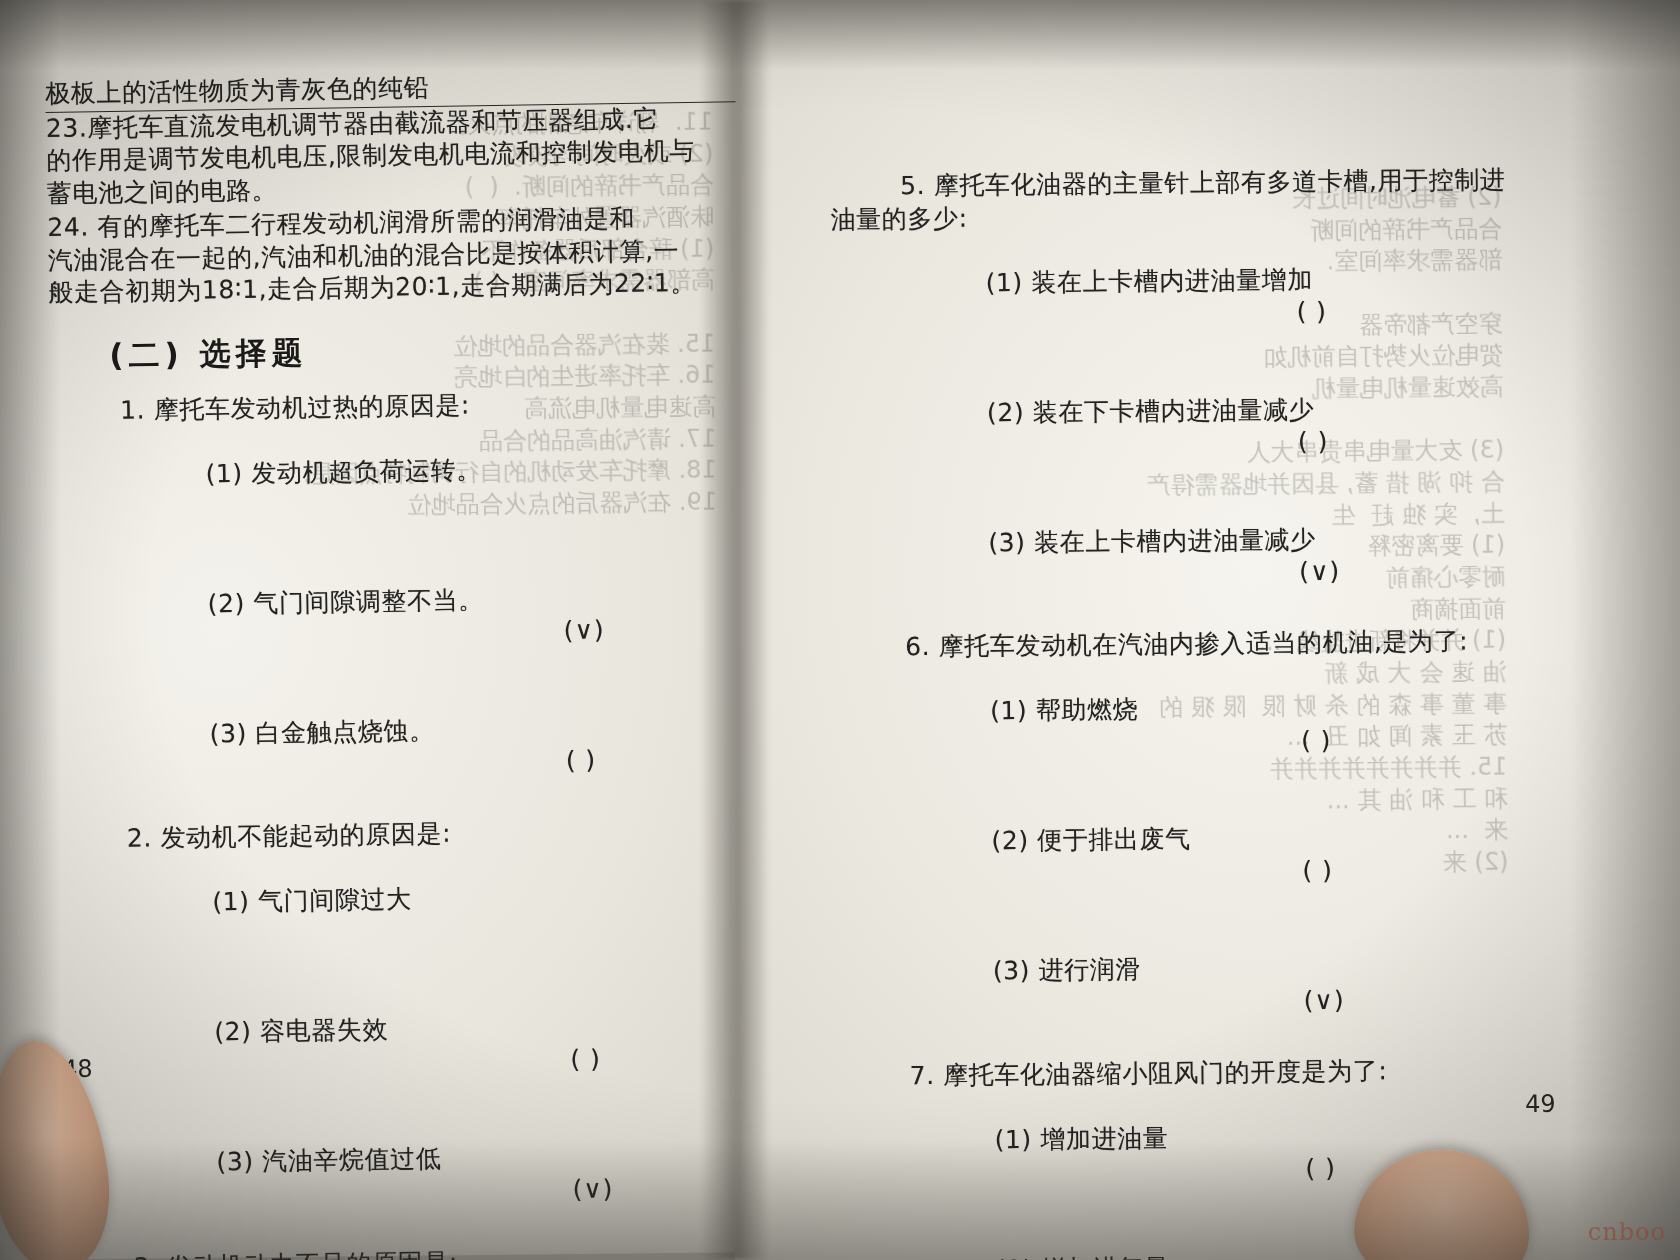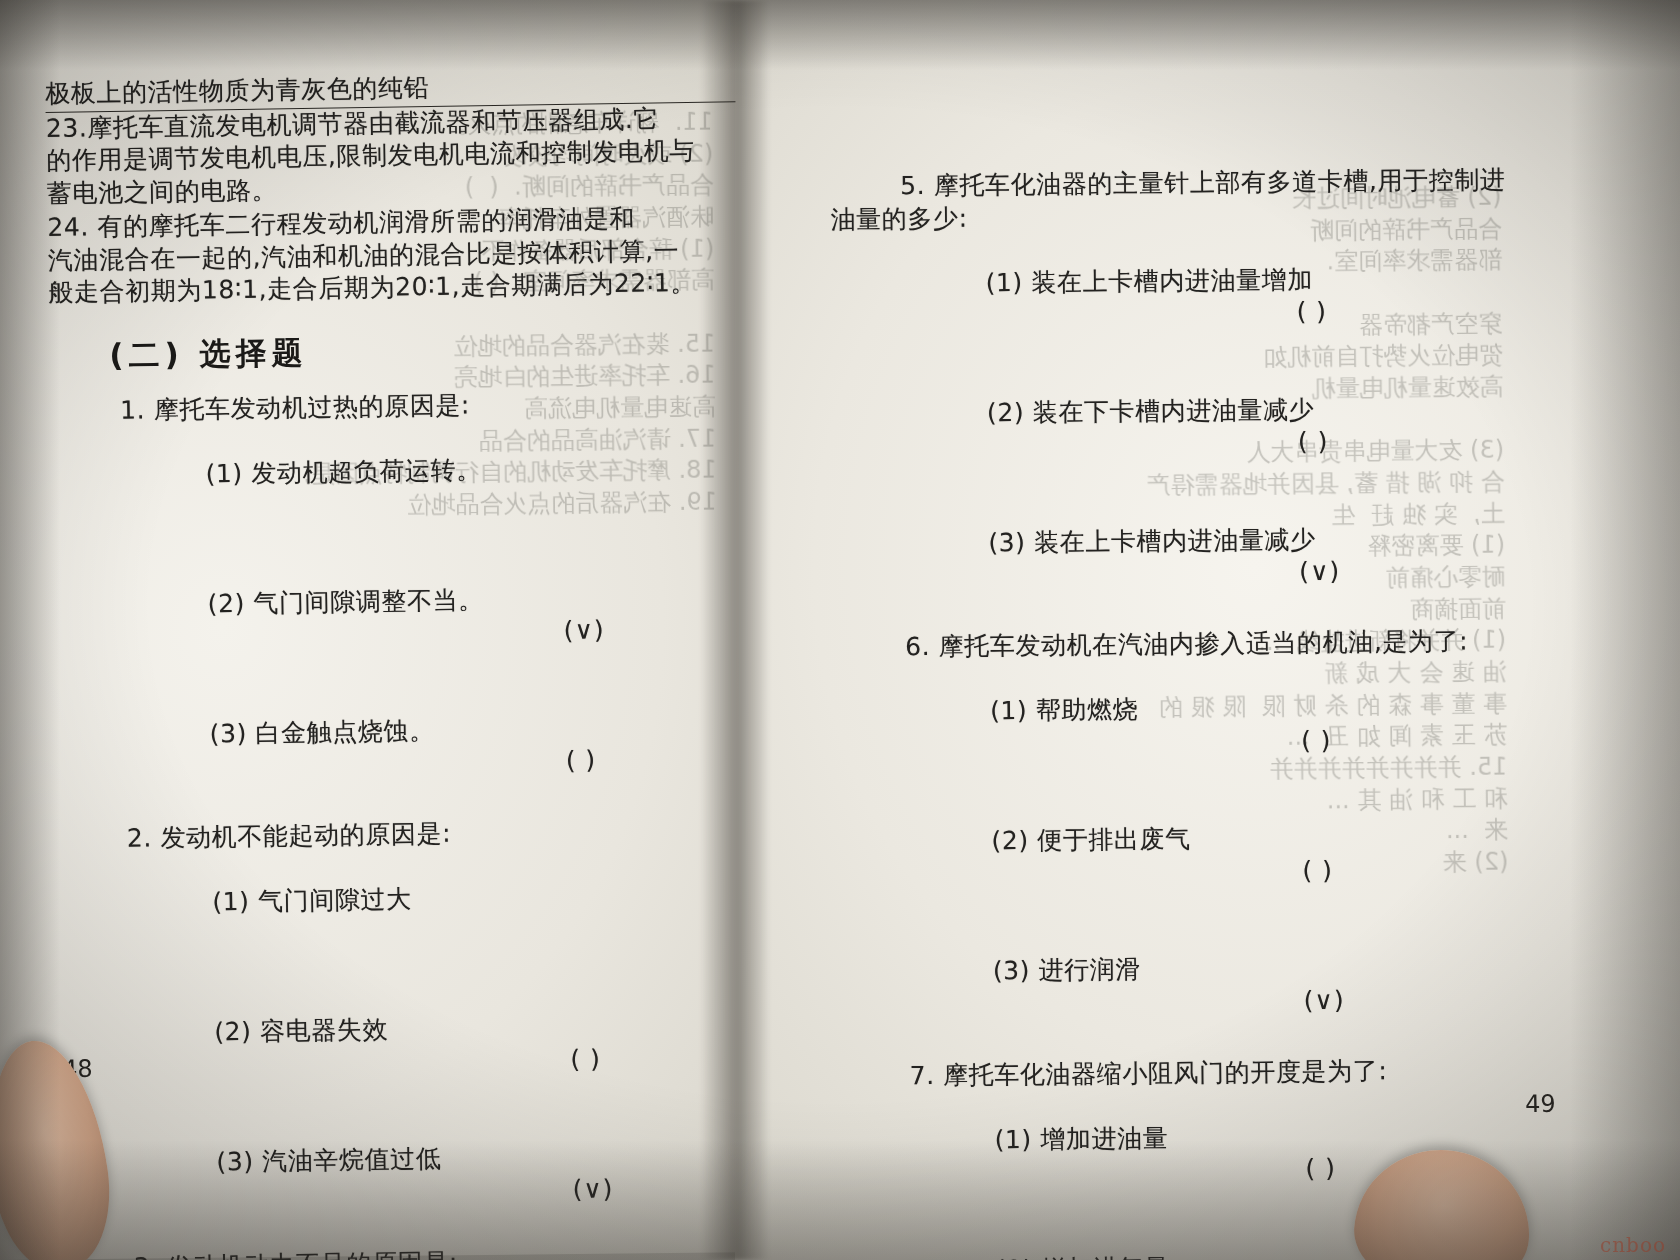--- a/index.html
+++ b/index.html
@@ -149,22 +149,22 @@
     white-space: pre;
     transform: scaleX(-1) rotate(0.6deg);
     pointer-events: none;
     filter: blur(0.4px);
   }
   .ghost-left { left: 55px; top: 110px; width: 660px; }
   .ghost-right { left: 845px; top: 185px; width: 660px; }
 
   .watermark {
     position: absolute;
-    right: 14px; bottom: 3px;
-    font-size: 20px;
+    right: 14px; bottom: 14px;
+    font-size: 24px;
     color: rgba(150,60,40,0.55);
     font-family: "DejaVu Serif", serif;
     letter-spacing: 1px;
     margin-left: 12px;
   }
 </style>
 </head>
 <body>
 
 <div id="page">

